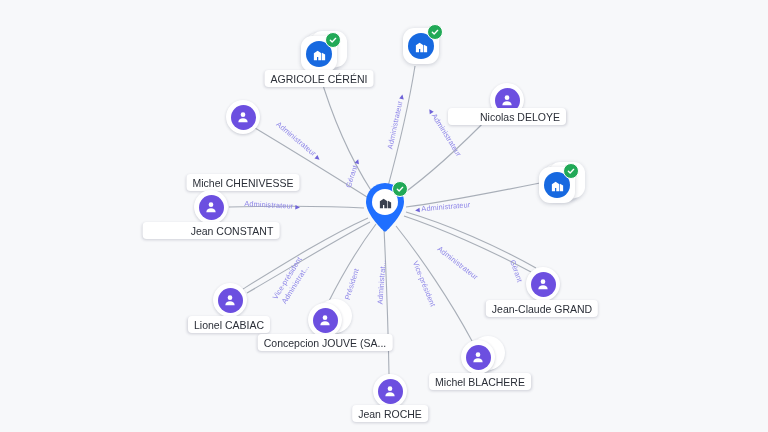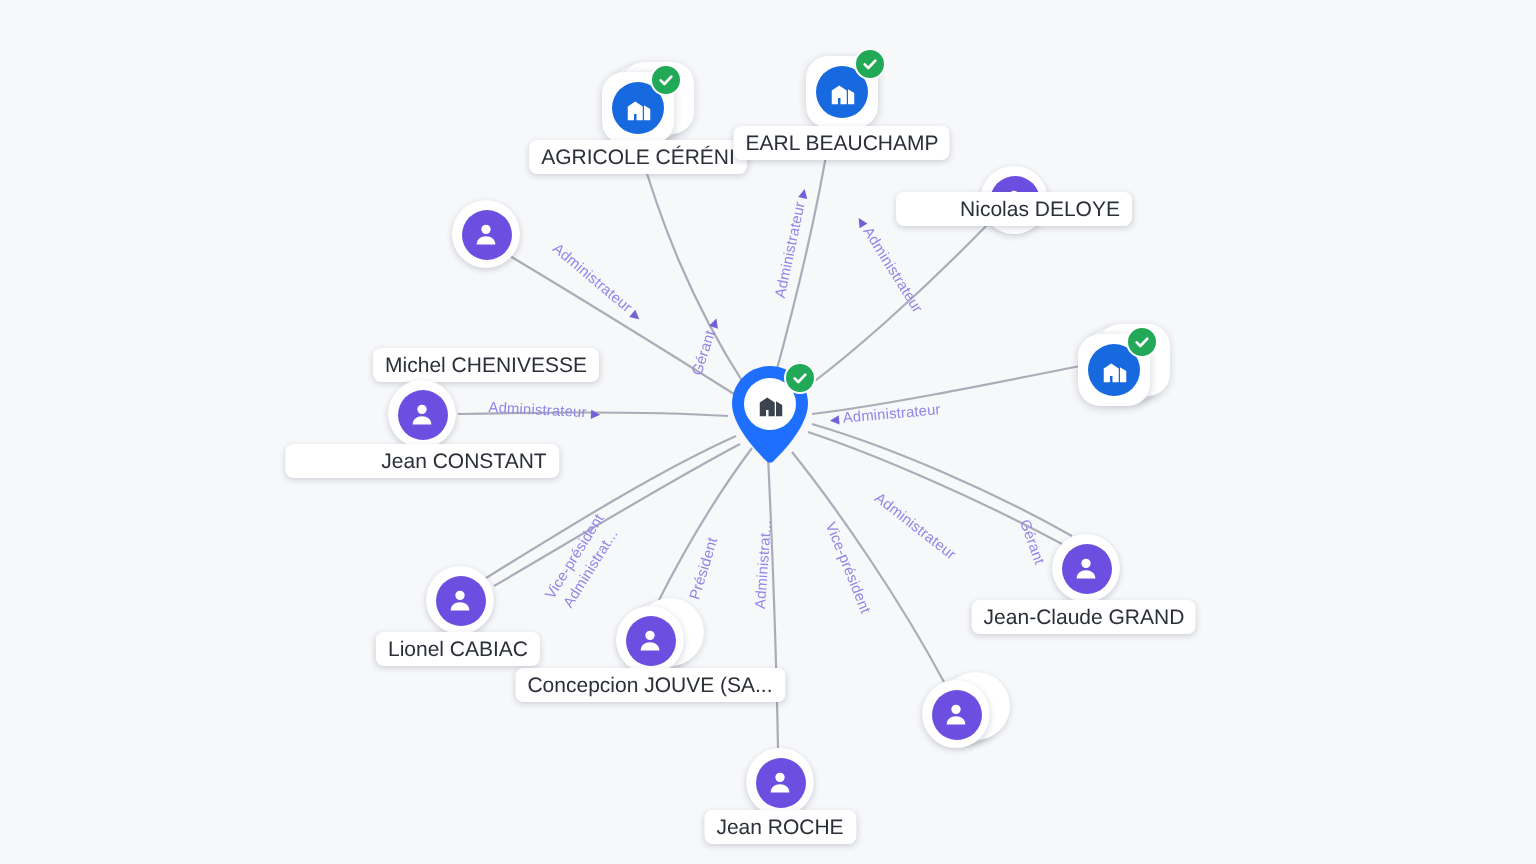--- a/index.html
+++ b/index.html
@@ -204,21 +204,20 @@
             <path d="M3 21V10l6-4 6 4v11h-5v-5H8v5H3zm13 0V9l5 3v9h-5z"></path>
           </svg>
       </div>
       <div class="check">
         <svg viewBox="0 0 24 24" fill="none" stroke="#fff" stroke-width="4" stroke-linecap="round" stroke-linejoin="round">
             <path d="M4 12.5l5.5 5.5L20 7"></path>
           </svg>
       </div>
     </div>
   </div>
-  <div class="name-label" style="left:421px;top:63px;">EARL BEAUCHAMP</div>
 
   <div class="node" style="left:243px;top:117px;">
     <div class="person-disc">
       <div class="person-inner">
         <svg viewBox="0 0 24 24" fill="#fff">
             <circle cx="12" cy="8" r="4"></circle>
             <path d="M4 21c0-4.4 3.6-7 8-7s8 2.6 8 7z"></path>
           </svg>
       </div>
     </div>
@@ -228,21 +227,21 @@
   <div class="node" style="left:507px;top:100px;">
     <div class="person-disc">
       <div class="person-inner">
         <svg viewBox="0 0 24 24" fill="#fff">
             <circle cx="12" cy="8" r="4"></circle>
             <path d="M4 21c0-4.4 3.6-7 8-7s8 2.6 8 7z"></path>
           </svg>
       </div>
     </div>
   </div>
-  <div class="name-label" style="left:507px;top:96px;padding-left:32px;">Nicolas DELOYE</div>
+  <div class="name-label" style="left:507px;top:108px;padding-left:32px;">Nicolas DELOYE</div>
 
   <div class="node" style="left:211px;top:207px;">
     <div class="person-disc">
       <div class="person-inner">
         <svg viewBox="0 0 24 24" fill="#fff">
             <circle cx="12" cy="8" r="4"></circle>
             <path d="M4 21c0-4.4 3.6-7 8-7s8 2.6 8 7z"></path>
           </svg>
       </div>
     </div>
@@ -303,20 +302,21 @@
   <div class="node" style="left:478px;top:357px;">
     <div class="person-disc stack">
       <div class="person-inner">
         <svg viewBox="0 0 24 24" fill="#fff">
             <circle cx="12" cy="8" r="4"></circle>
             <path d="M4 21c0-4.4 3.6-7 8-7s8 2.6 8 7z"></path>
           </svg>
       </div>
     </div>
   </div>
+  <div class="name-label" style="left:480px;top:373px;">Michel BLACHERE</div>
 
   <div class="node" style="left:543px;top:284px;">
     <div class="person-disc">
       <div class="person-inner">
         <svg viewBox="0 0 24 24" fill="#fff">
             <circle cx="12" cy="8" r="4"></circle>
             <path d="M4 21c0-4.4 3.6-7 8-7s8 2.6 8 7z"></path>
           </svg>
       </div>
     </div>

